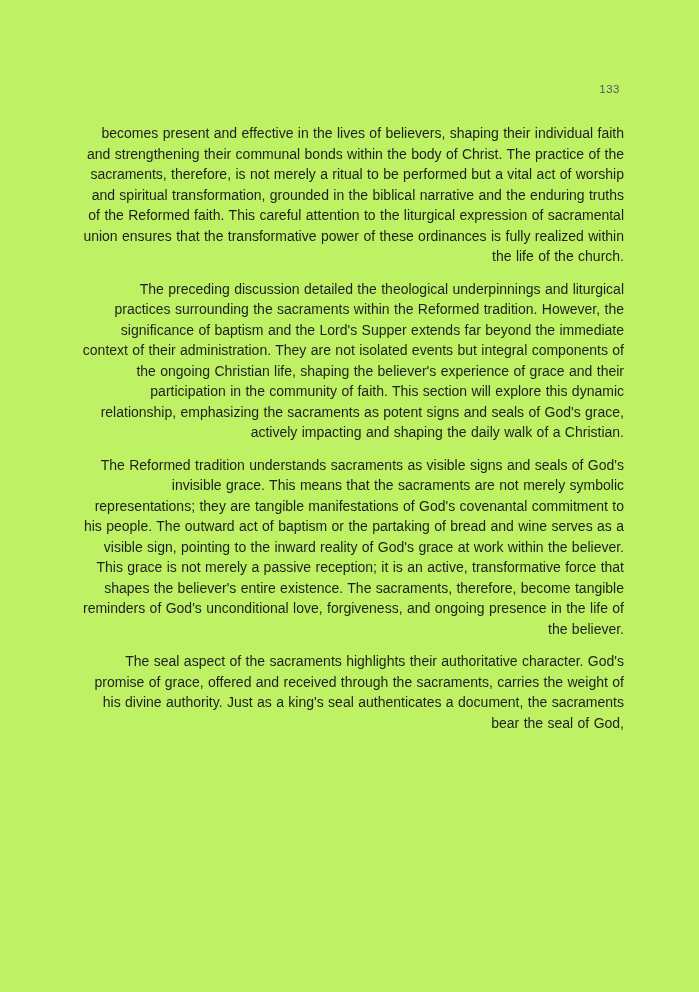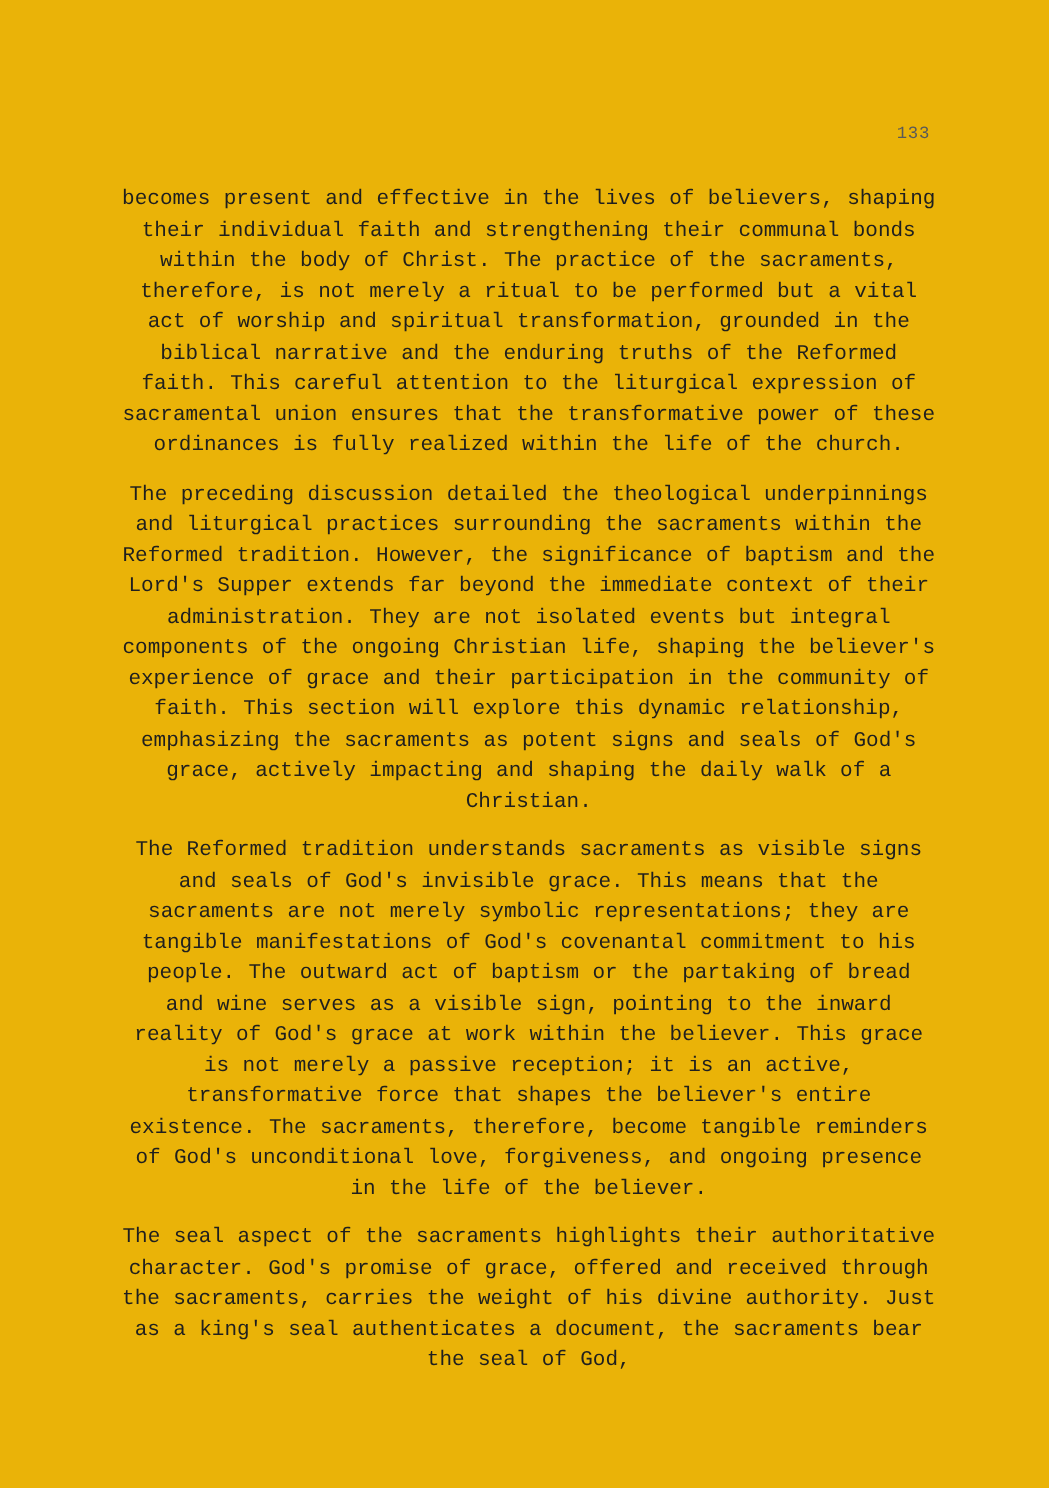--- a/index.html
+++ b/index.html
@@ -4,44 +4,44 @@
 <style>
   html, body {
     margin: 0;
     padding: 0;
     background: #ffffff;
   }
   .page {
     position: relative;
     width: 699px;
     height: 992px;
-    background: #eab308;
+    background: #bef264;
     overflow: hidden;
-    font-family: Liberation Mono, monospace;
+    font-family: Liberation Sans, sans-serif;
   }
   .page-number {
     position: absolute;
     top: 83px;
     right: 79px;
     font-size: 11.5px;
     color: #595959;
     letter-spacing: 0.5px;
   }
   .content {
     position: absolute;
     top: 123px;
     left: 81px;
     width: 543px;
   }
   .content p {
     margin: 0 0 12px 0;
     font-size: 14px;
     line-height: 20.5px;
     color: #1f1f1f;
-    text-align: center;
+    text-align: right;
     word-spacing: 0.5px;
   }
 </style>
 </head>
 <body>
 
 <div class="page">
   <span class="page-number">133</span>
 
   <div class="content">

